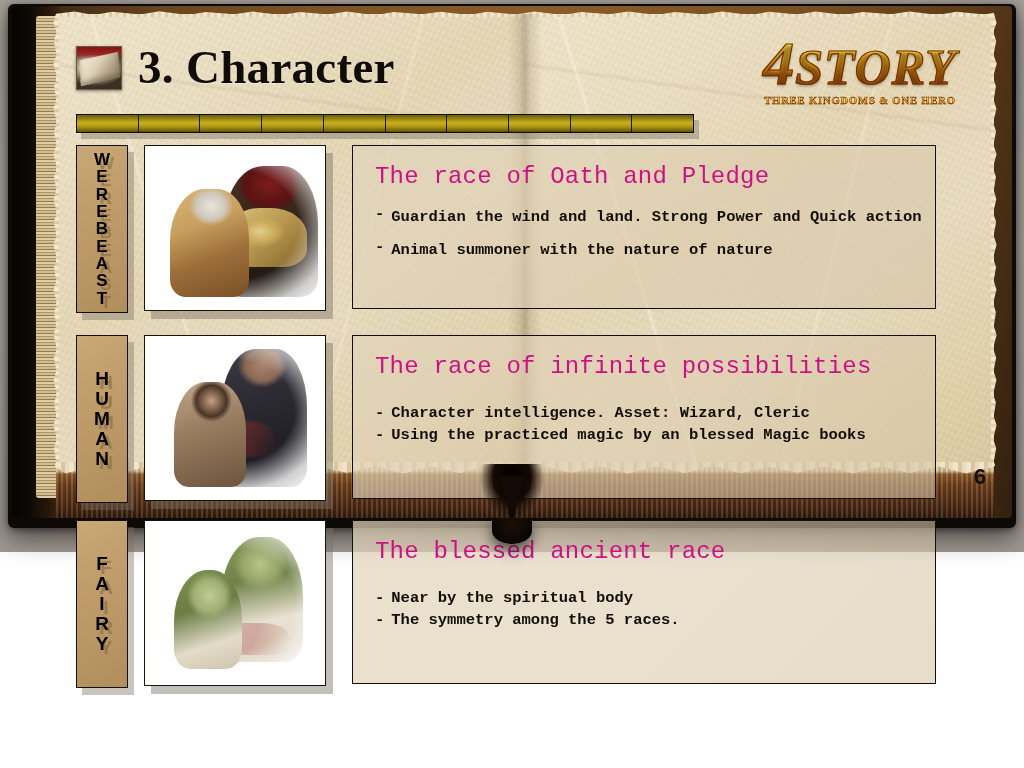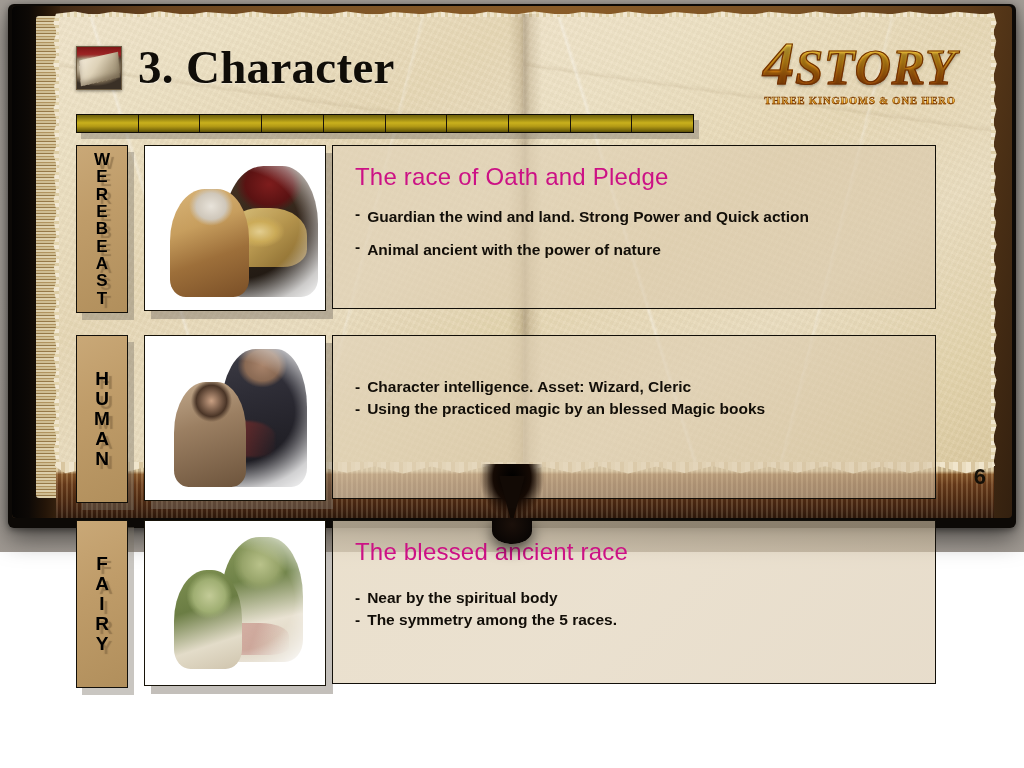--- a/index.html
+++ b/index.html
@@ -500,21 +500,22 @@
     position: absolute; inset: 0;
     background: radial-gradient(ellipse 66% 62% at 50% 48%,
       rgba(255,255,255,0) 50%, rgba(255,255,255,.8) 78%, #fff 100%);
   }
 
   
   .panel-wrap {
     position: relative;
     flex: 1 1 auto;
     height: 170px;
-    margin-left: 2px;
+    margin-left: 22px;
+    font-family: Liberation Mono, monospace;
   }
   .panel {
     position: absolute;
     left: 0; top: 0; right: 0;
     height: 164px;
     border: 1.6px solid #120f09;
     background: linear-gradient(135deg,
       rgba(226,212,186,.72) 0%,
       rgba(222,206,178,.62) 45%,
       rgba(214,196,166,.58) 100%);
@@ -640,21 +641,21 @@
         <div class="panel-wrap">
           <div class="panel">
             <div class="panel-heading">The race of Oath and Pledge</div>
             <div class="bullets loose">
               <div class="bullet">
                 <span class="dash">-</span>
                 <span>Guardian the wind and land. Strong Power and Quick action</span>
               </div>
               <div class="bullet">
                 <span class="dash">-</span>
-                <span>Animal ancient with the power of nature</span>
+                <span>Animal summoner with the nature of nature</span>
               </div>
             </div>
           </div>
         </div>
       </div>
 
       <div class="race-row r2">
         <div class="vlabel-wrap">
           <div class="vlabel-shadow"></div>
           <div class="vlabel">
@@ -671,20 +672,21 @@
           <div class="portrait-shadow"></div>
           <div class="portrait">
             <div class="art art-human">
               <div class="accent"></div>
               <div class="fade"></div>
             </div>
           </div>
         </div>
         <div class="panel-wrap">
           <div class="panel">
+            <div class="panel-heading">The race of infinite possibilities</div>
             <div class="bullets tight">
               <div class="bullet">
                 <span class="dash">-</span>
                 <span>Character intelligence. Asset: Wizard, Cleric</span>
               </div>
               <div class="bullet">
                 <span class="dash">-</span>
                 <span>Using the practiced magic by an blessed Magic books</span>
               </div>
             </div>

